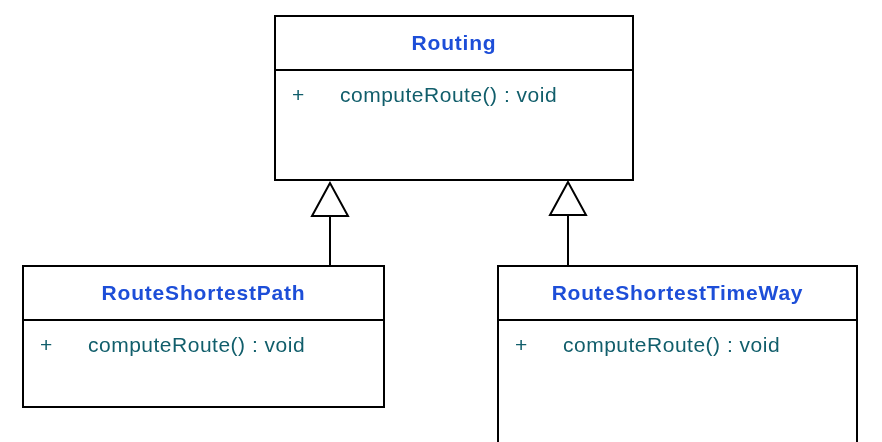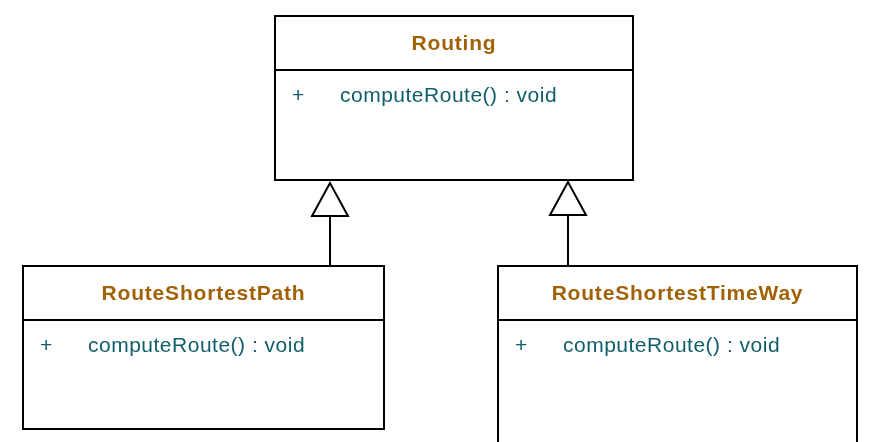--- a/index.html
+++ b/index.html
@@ -26,21 +26,21 @@
   .class-title {
     box-sizing: border-box;
     height: 54px;
     border-bottom: 2px solid #000000;
     display: flex;
     align-items: center;
     justify-content: center;
     font-size: 21px;
     font-weight: bold;
     letter-spacing: 0.8px;
-    color: #a16207;
+    color: #1d4ed8;
     white-space: nowrap;
   }
   .class-methods {
     flex: 1;
     box-sizing: border-box;
     padding: 12px 8px 0 16px;
   }
   .method-row {
     display: flex;
     align-items: baseline;
@@ -78,21 +78,21 @@
   <div class="class-box" style="left:274px; top:15px; width:360px; height:166px;">
     <div class="class-title">Routing</div>
     <div class="class-methods">
       <div class="method-row">
         <span class="vis">+</span>
         <span class="sig">computeRoute() : void</span>
       </div>
     </div>
   </div>
 
-  <div class="class-box" style="left:22px; top:265px; width:363px; height:165px;">
+  <div class="class-box" style="left:22px; top:265px; width:363px; height:143px;">
     <div class="class-title">RouteShortestPath</div>
     <div class="class-methods">
       <div class="method-row">
         <span class="vis">+</span>
         <span class="sig">computeRoute() : void</span>
       </div>
     </div>
   </div>
 
   <div class="class-box" style="left:497px; top:265px; width:361px; height:192px;">

